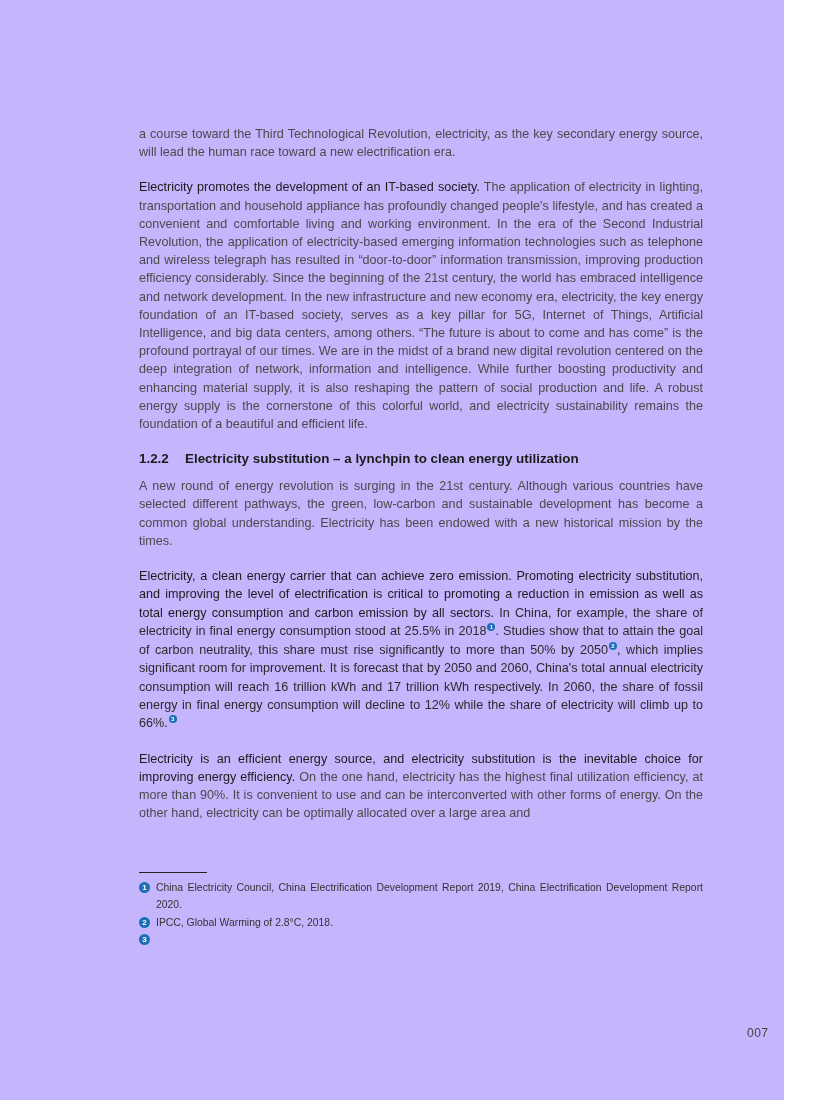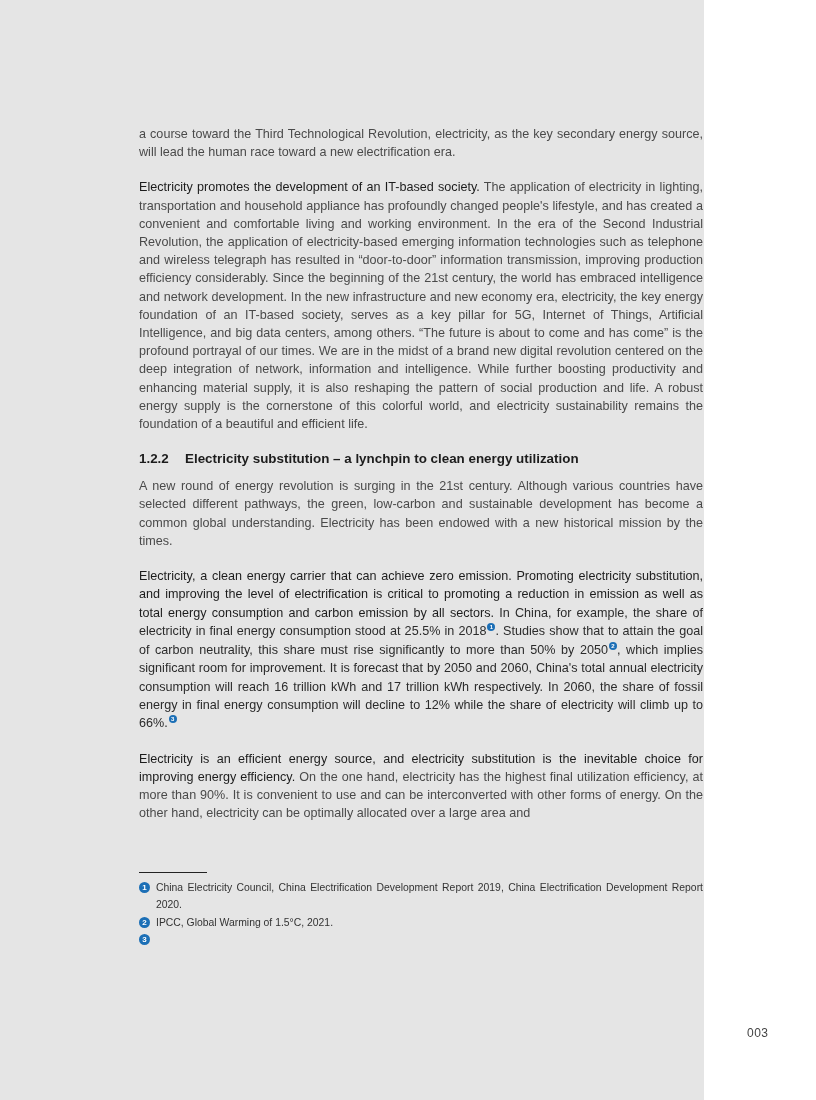--- a/index.html
+++ b/index.html
@@ -1,17 +1,17 @@
 <!DOCTYPE html>
 <html><head>
 <meta charset="utf-8">
 <style>
   html, body { margin: 0; padding: 0; background: #ffffff; }
   body { width: 816px; height: 1100px; position: relative; overflow: hidden; }
-  .page { position: absolute; left: 0; top: 0; width: 704px; height: 1100px; background: #e5e5e5; }
+  .page { position: absolute; left: 0; top: 0; width: 784px; height: 1100px; background: #c4b5fd; }
   .content {
     position: absolute; left: 139px; top: 125px; width: 564px;
     font-family: "Liberation Sans", sans-serif;
     font-size: 12.6px; line-height: 18.2px; color: #4a4a4a;
     text-align: justify;
   }
   .content p { margin: 0 0 17px 0; }
   .content p.tight { line-height: 18.4px; }
   .lead { color: #1c1c1c; }
   .dark { color: #2b2b2b; }
@@ -60,21 +60,21 @@
 
   <div class="rule"></div>
 
   <div class="footnotes">
     <div class="fn">
       <span class="marker">1</span>
       <span>China Electricity Council, China Electrification Development Report 2019, China Electrification Development Report 2020.</span>
     </div>
     <div class="fn">
       <span class="marker">2</span>
-      <span>IPCC, Global Warming of 1.5°C, 2021.</span>
+      <span>IPCC, Global Warming of 2.8°C, 2018.</span>
     </div>
     <div class="fn">
       <span class="marker">3</span>
     </div>
   </div>
 
-  <div class="pagenum">003</div>
+  <div class="pagenum">007</div>
 </div>
 
 </body></html>

